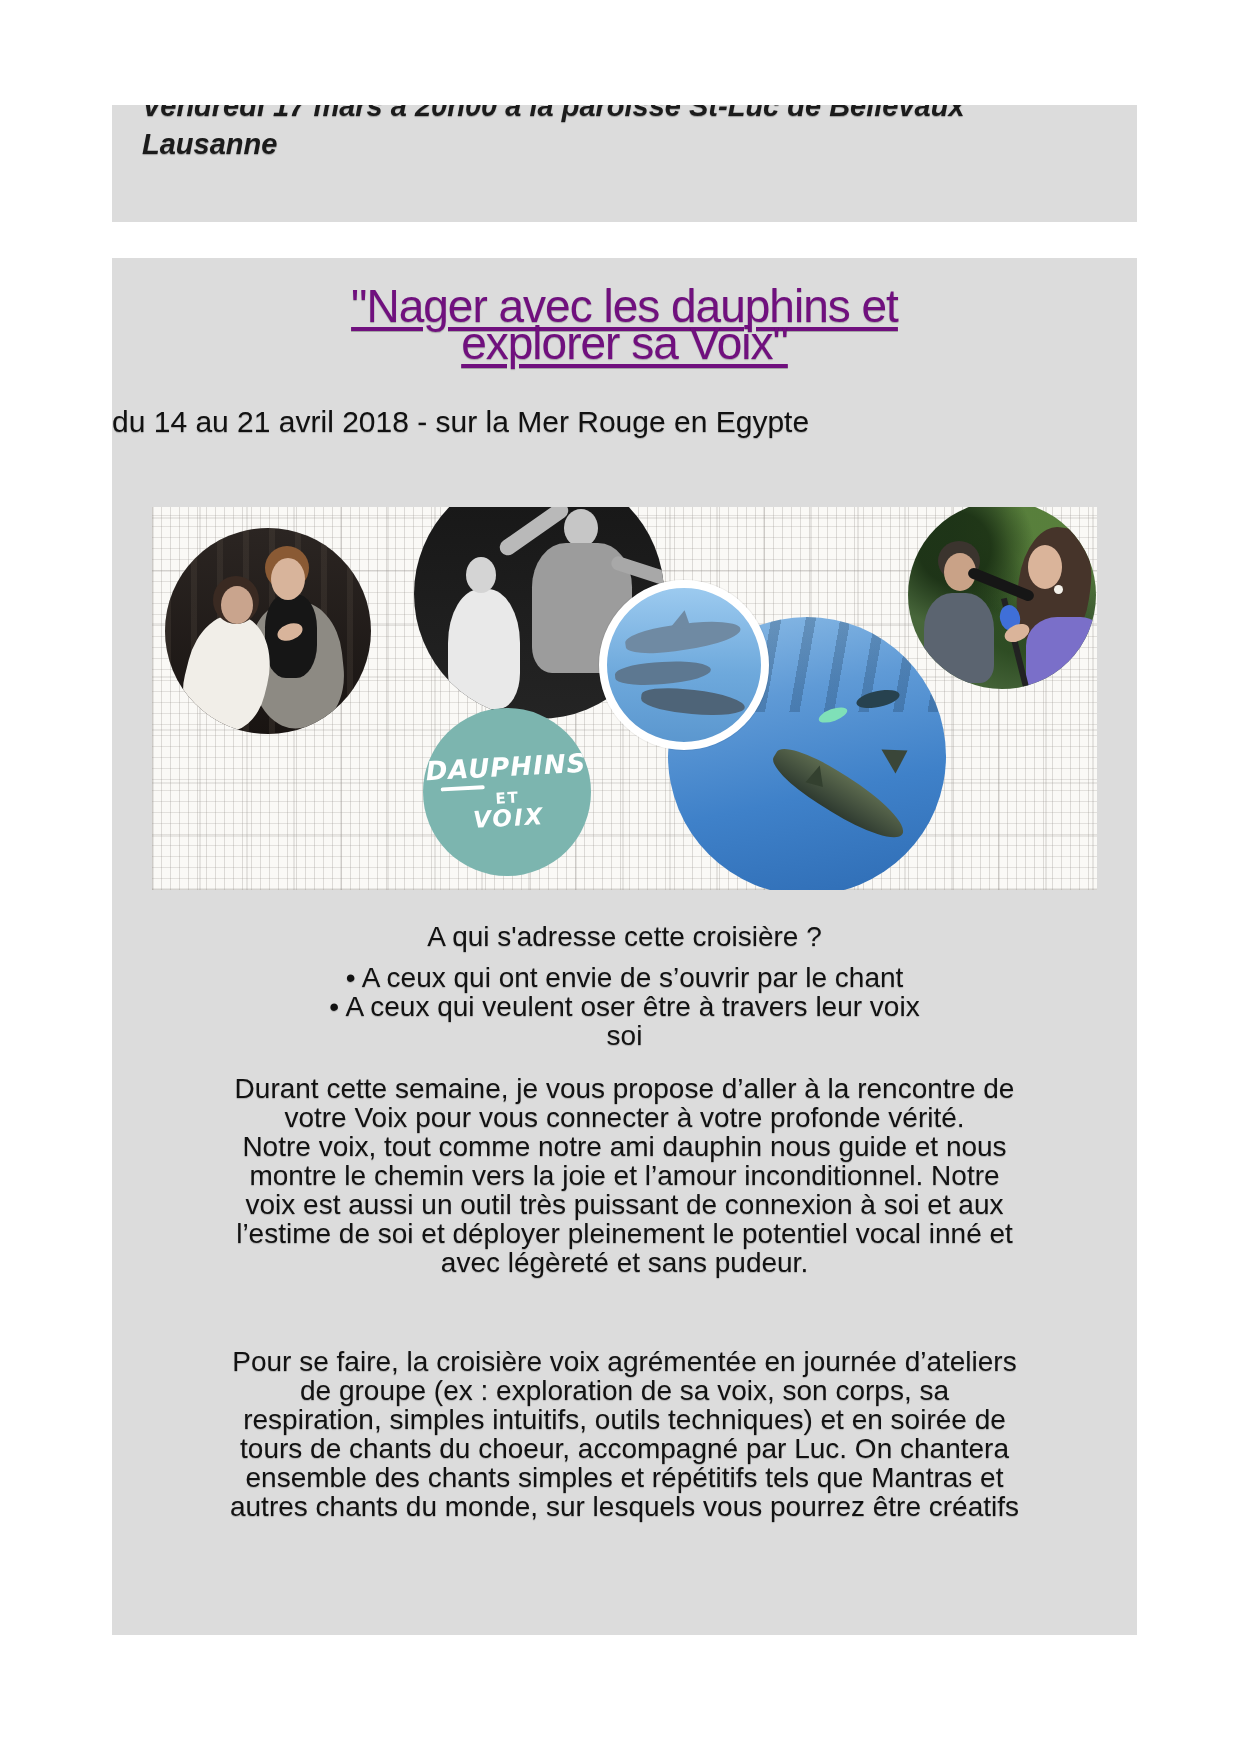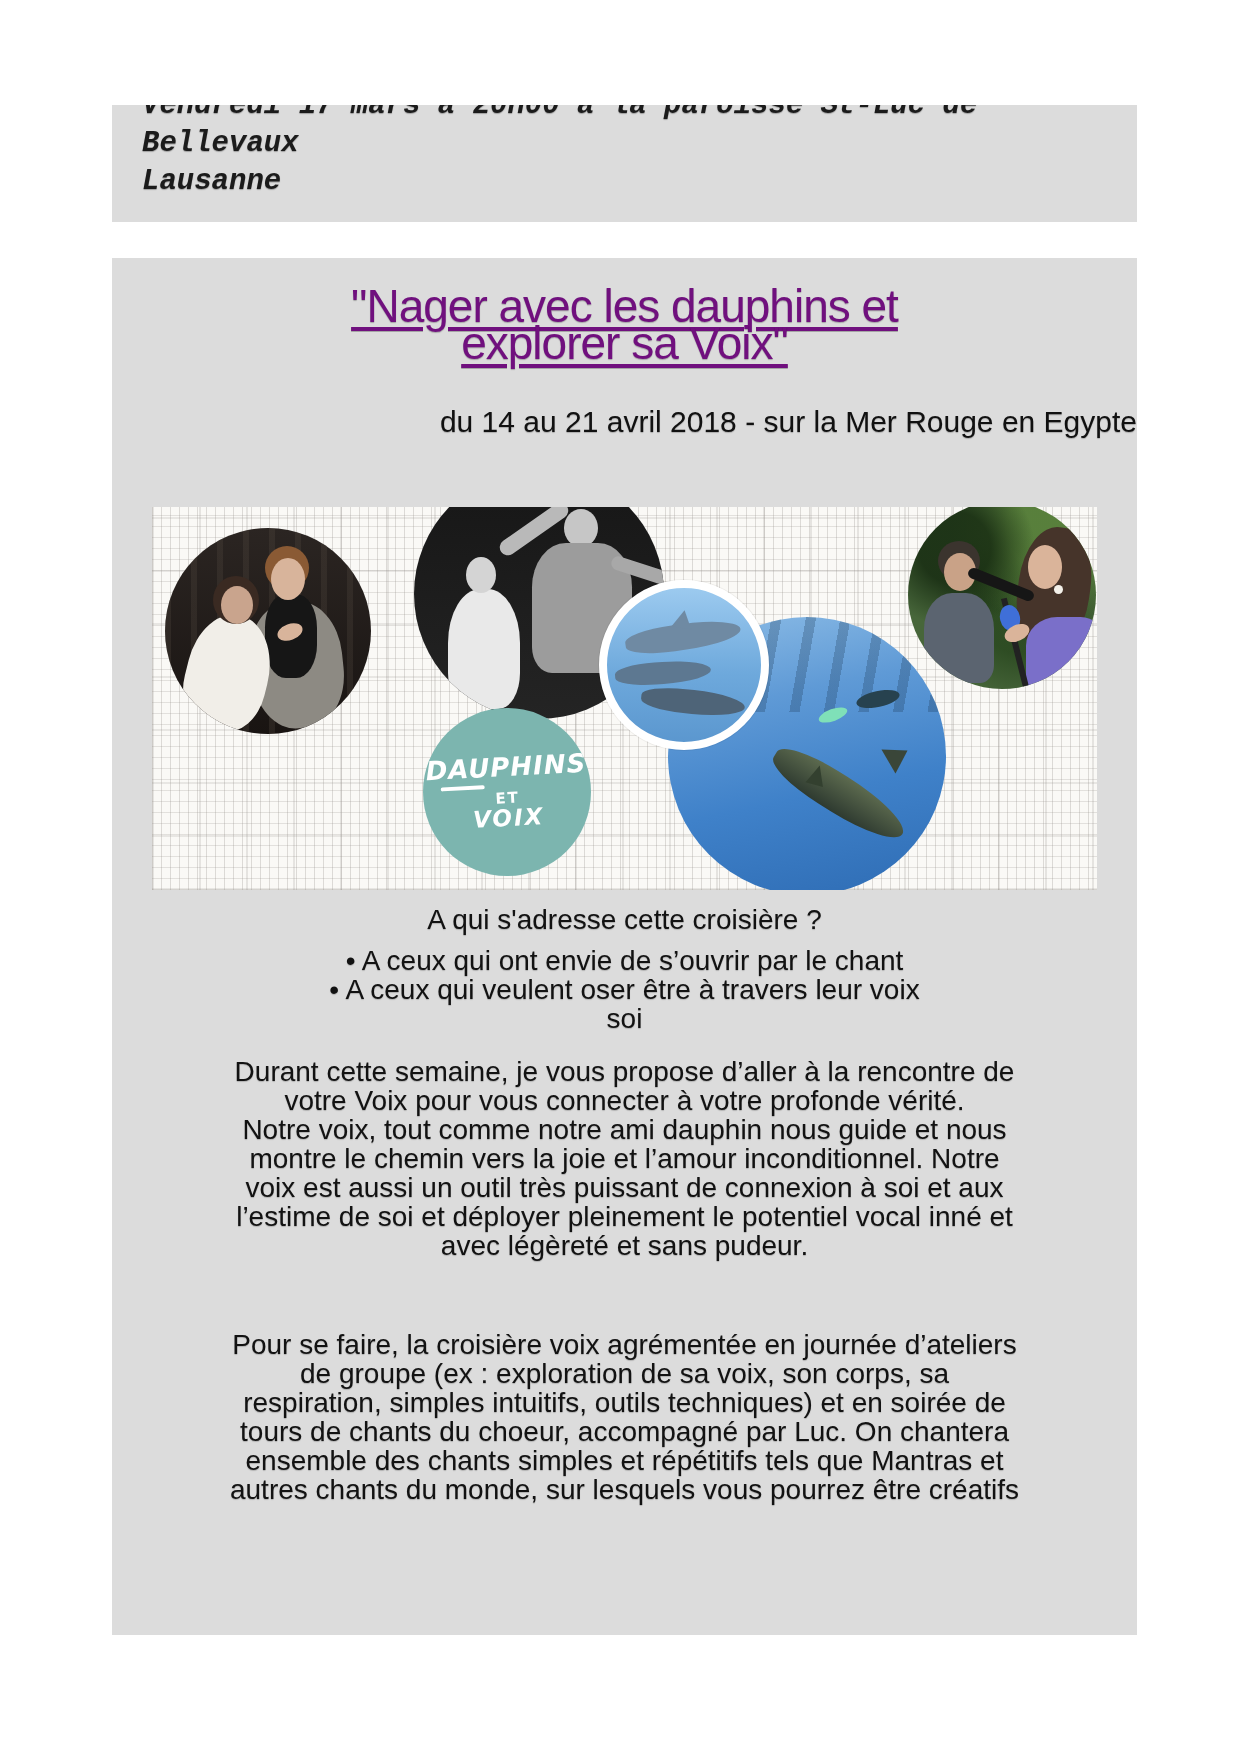--- a/index.html
+++ b/index.html
@@ -1,37 +1,37 @@
 <!DOCTYPE html>
 <html><head>
 <meta charset="utf-8">
 <style>
   html,body{margin:0;padding:0;background:#ffffff;}
   .page{position:relative;width:1240px;height:1753px;background:#ffffff;overflow:hidden;
         font-family:"Liberation Sans", sans-serif;color:#141414;}
 
   
   .panel-top{position:absolute;left:112px;top:105px;width:1025px;height:117px;
-             background:#dcdcdc;overflow:hidden;font-family:Liberation Mono, monospace;}
+             background:#dcdcdc;overflow:hidden;}
   .panel-main{position:absolute;left:112px;top:258px;width:1025px;height:1377px;
               background:#dcdcdc;overflow:hidden;}
 
   
   .top-note{margin:-18px 0 0 30px;font-style:italic;font-weight:bold;font-size:29px;
             line-height:38px;color:#1b1b1b;text-shadow:0 1px 1px rgba(0,0,0,.28);}
 
   
   .title-wrap{margin-top:30px;text-align:center;}
   .title-link{display:inline-block;color:#70107e;font-size:46px;line-height:37px;
               letter-spacing:-1px;text-shadow:0 1px 1px rgba(0,0,0,.25);cursor:pointer;}
   .title-link .tline{display:block;text-decoration:underline;
               text-decoration-thickness:4px;text-underline-offset:5px;}
 
-  .subtitle{margin-top:42px;text-align:right;font-size:30px;line-height:34px;
-            color:#111;text-shadow:0 1px 1px rgba(0,0,0,.22);padding-left:30px;}
+  .subtitle{margin-top:42px;text-align:left;font-size:30px;line-height:34px;
+            color:#111;text-shadow:0 1px 1px rgba(0,0,0,.22);}
 
   
   .collage{position:relative;width:945px;height:383px;margin:68px auto 0 auto;
            background-color:#faf9f6;overflow:hidden;
            background-image:
              repeating-linear-gradient(90deg, rgba(150,145,140,.30) 0 1px, transparent 1px 9px),
              repeating-linear-gradient(0deg,  rgba(150,145,140,.24) 0 1px, transparent 1px 11px),
              repeating-linear-gradient(90deg, rgba(120,115,110,.16) 0 2px, transparent 2px 47px),
              repeating-linear-gradient(0deg,  rgba(120,115,110,.14) 0 2px, transparent 2px 53px);}
   .circ{position:absolute;border-radius:50%;overflow:hidden;}
@@ -107,21 +107,21 @@
   .logo-txt{text-align:center;color:#ffffff;transform:rotate(-3deg);
             font-family:"DejaVu Sans", sans-serif;font-weight:bold;line-height:1.06;}
   .logo-l1{font-size:26px;letter-spacing:1px;font-style:italic;}
   .logo-underbar{width:44px;height:4px;background:#ffffff;margin:2px auto 3px 14px;border-radius:2px;}
   .logo-l2{font-size:15px;letter-spacing:2px;}
   .logo-l3{font-size:23px;letter-spacing:2px;font-style:italic;}
 
   
   .body-text{font-size:28px;line-height:29px;text-align:center;color:#121212;
              text-shadow:0 1px 1px rgba(0,0,0,.2);}
-  .audience-heading{margin-top:15px;}
+  .audience-heading{margin-top:32px;}
   .bullets{margin-top:12px;}
   .bullet-line::before{content:"• ";}
   .para1{margin-top:24px;}
   .para2{margin-top:70px;}
 </style>
 </head>
 <body>
 
 <div class="page">
 

